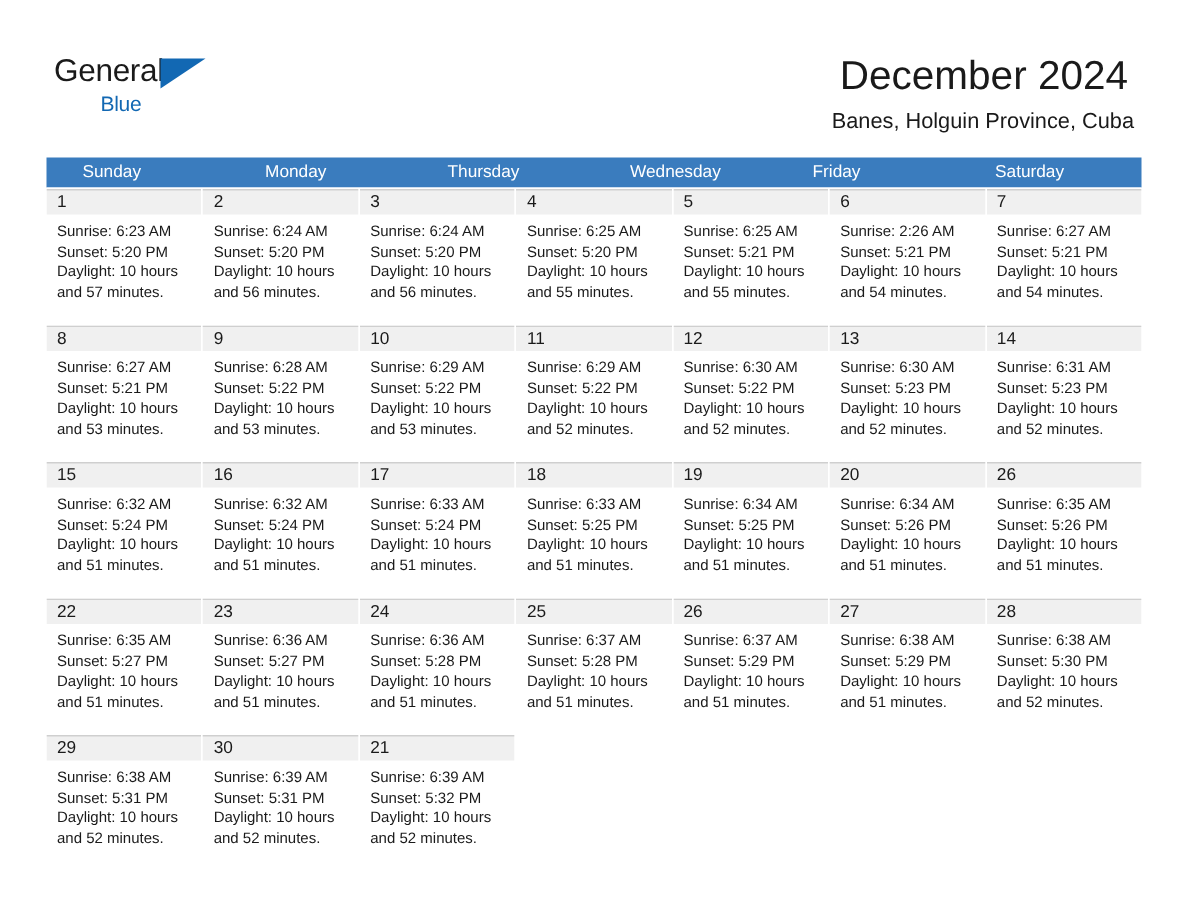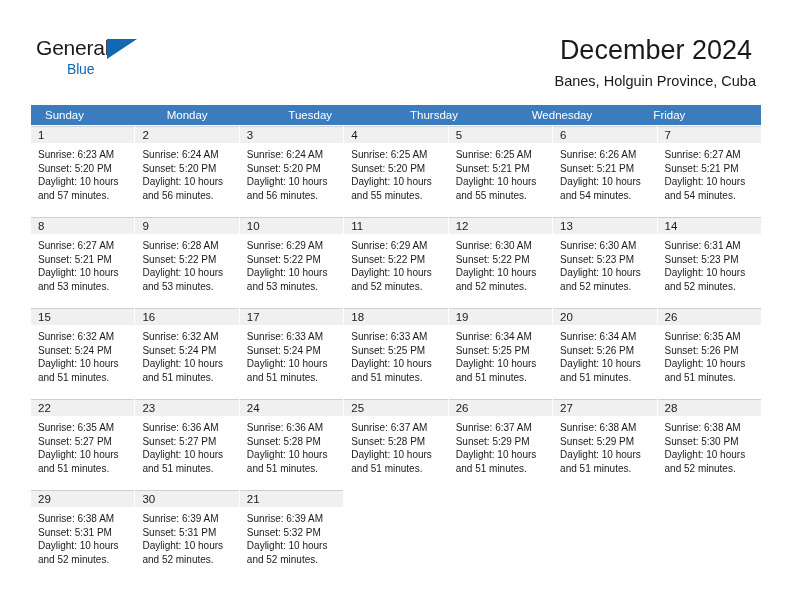--- a/index.html
+++ b/index.html
@@ -101,21 +101,21 @@
     display: flex;
     width: 100%;
     background: #3a7cbe;
     height: 20px;
   }
   .dow {
     flex: 1 1 0;
     color: #ffffff;
     font-size: 11.5px;
     line-height: 20px;
-    padding-left: 14px;
+    padding-left: 24px;
     white-space: nowrap;
     overflow: hidden;
   }
   .week {
     display: flex;
     width: 100%;
     border-top: 1px solid #ffffff;
   }
   .cell {
     flex: 1 1 0;
@@ -171,24 +171,24 @@
       <p class="cal-subtitle">Banes, Holguin Province, Cuba</p>
     </div>
 
   </div>
 
   <div class="calendar">
 
     <div class="week-head">
       <div class="dow">Sunday</div>
       <div class="dow">Monday</div>
-      <div class="dow">Tuesday</div>
       <div class="dow">Thursday</div>
       <div class="dow">Wednesday</div>
       <div class="dow">Friday</div>
+      <div class="dow">Saturday</div>
     </div>
 
     <div class="week">
       <div class="cell filled">
         <div class="daynum-bar">
             <span class="daynum">1</span>
           </div>
         <div class="cell-body">
           <div class="cell-line">Sunrise: 6:23 AM</div>
           <div class="cell-line">Sunset: 5:20 PM</div>
@@ -238,21 +238,21 @@
           <div class="cell-line">Sunset: 5:21 PM</div>
           <div class="cell-line">Daylight: 10 hours</div>
           <div class="cell-line">and 55 minutes.</div>
         </div>
       </div>
       <div class="cell filled">
         <div class="daynum-bar">
             <span class="daynum">6</span>
           </div>
         <div class="cell-body">
-          <div class="cell-line">Sunrise: 6:26 AM</div>
+          <div class="cell-line">Sunrise: 2:26 AM</div>
           <div class="cell-line">Sunset: 5:21 PM</div>
           <div class="cell-line">Daylight: 10 hours</div>
           <div class="cell-line">and 54 minutes.</div>
         </div>
       </div>
       <div class="cell filled">
         <div class="daynum-bar">
             <span class="daynum">7</span>
           </div>
         <div class="cell-body">

